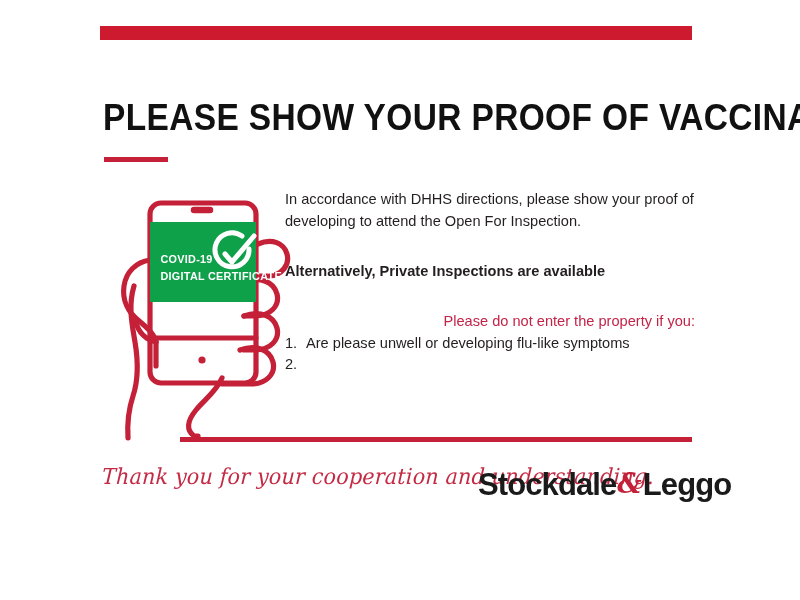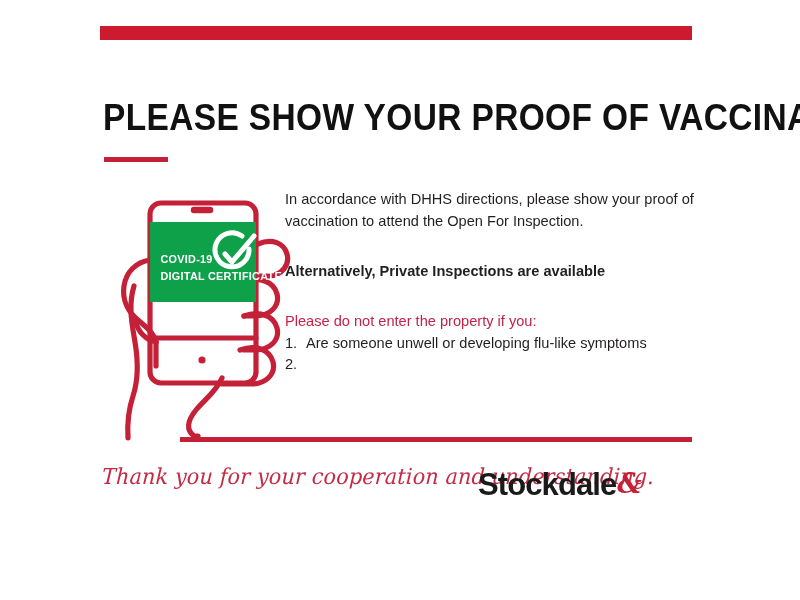--- a/index.html
+++ b/index.html
@@ -94,20 +94,21 @@
     color: #231f20;
     margin: 28px 0 12px 0;
   }
 
   .warn-head {
     font-family: "Liberation Sans", sans-serif;
     font-size: 14.6px;
     line-height: 22px;
     color: #C32347;
     margin: 28px 0 0 0;
+    text-align: right;
   }
 
   .warn-list {
     margin: 1px 0 0 0;
     padding: 0;
     list-style: none;
   }
   .warn-list li {
     font-family: "Liberation Sans", sans-serif;
     font-size: 14.6px;
@@ -222,36 +223,37 @@
         <path d="M130 50 a17 17 0 1 0 7 13"></path>
         <path d="M113 68 l7 8 l22 -26"></path>
       </g>
 
       <text x="48" y="77" fill="#FFFFFF" font-family="Liberation Sans Narrow, Liberation Sans, sans-serif" font-size="11.4" font-weight="700" letter-spacing="0.3" transform="scale(0.95 1) translate(3 0)">COVID-19</text>
       <text x="48" y="94" fill="#FFFFFF" font-family="Liberation Sans Narrow, Liberation Sans, sans-serif" font-size="11.4" font-weight="700" letter-spacing="0.3" transform="scale(0.95 1) translate(3 0)">DIGITAL CERTIFICATE</text>
     </svg>
   </div>
 
   <div class="copy">
-    <p class="para-intro">In accordance with DHHS directions, please show your proof of vaccination to attend the Open For Inspection.</p>
+    <p class="para-intro">In accordance with DHHS directions, please show your proof of developing to attend the Open For Inspection.</p>
     <p class="para-alt">Alternatively, Private Inspections are available</p>
     <p class="warn-head">Please do not enter the property if you:</p>
     <ul class="warn-list">
       <li>
         <span class="num">1.</span>
-        <span>Are someone unwell or developing flu-like symptoms</span>
+        <span>Are please unwell or developing flu-like symptoms</span>
       </li>
       <li>
         <span class="num">2.</span>
       </li>
     </ul>
   </div>
 
   <div class="bottom-rule"></div>
 
   <div class="footer-script">Thank you for your cooperation and understanding.</div>
 
   <div class="logo">
     <span class="word">Stockdale</span>
     <span class="amp">&amp;</span>
+    <span class="word">Leggo</span>
   </div>
 
 </div>
 
 </body></html>

